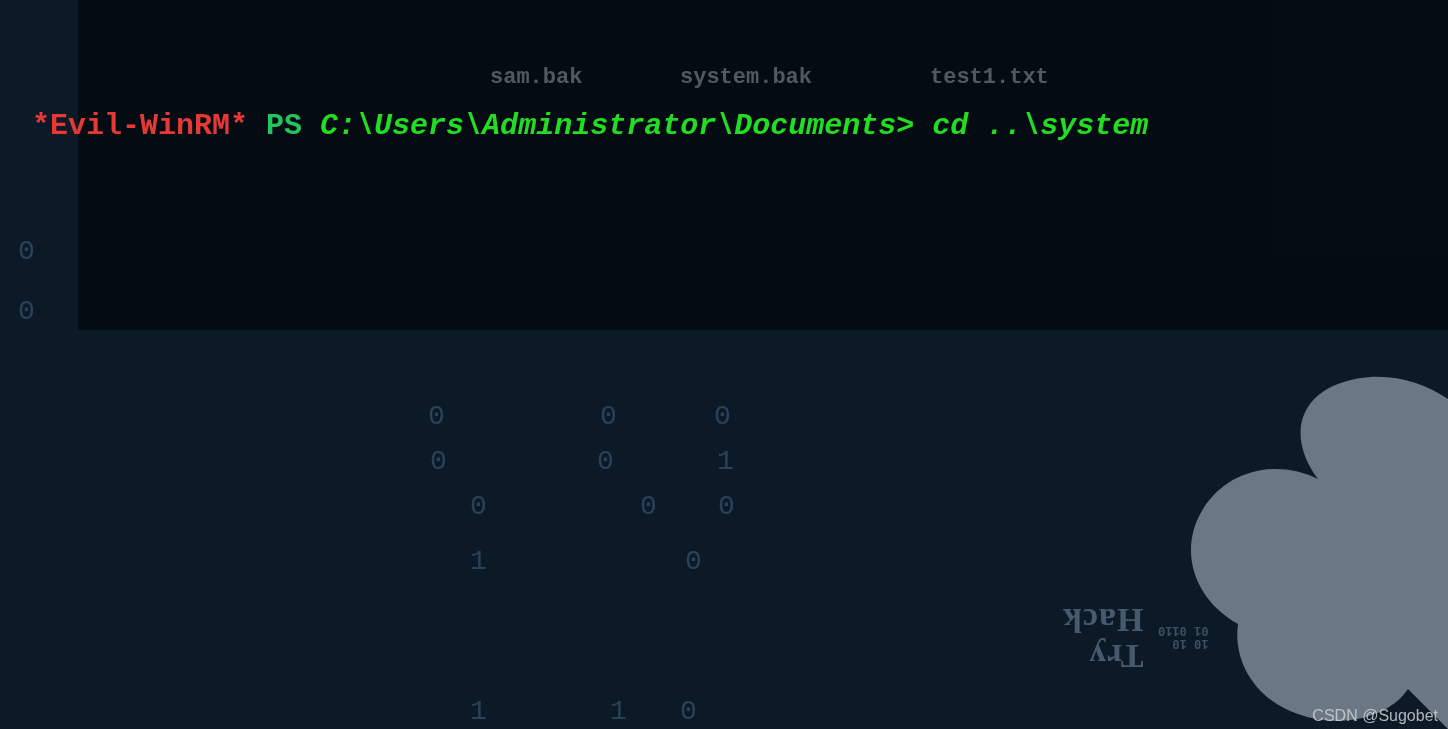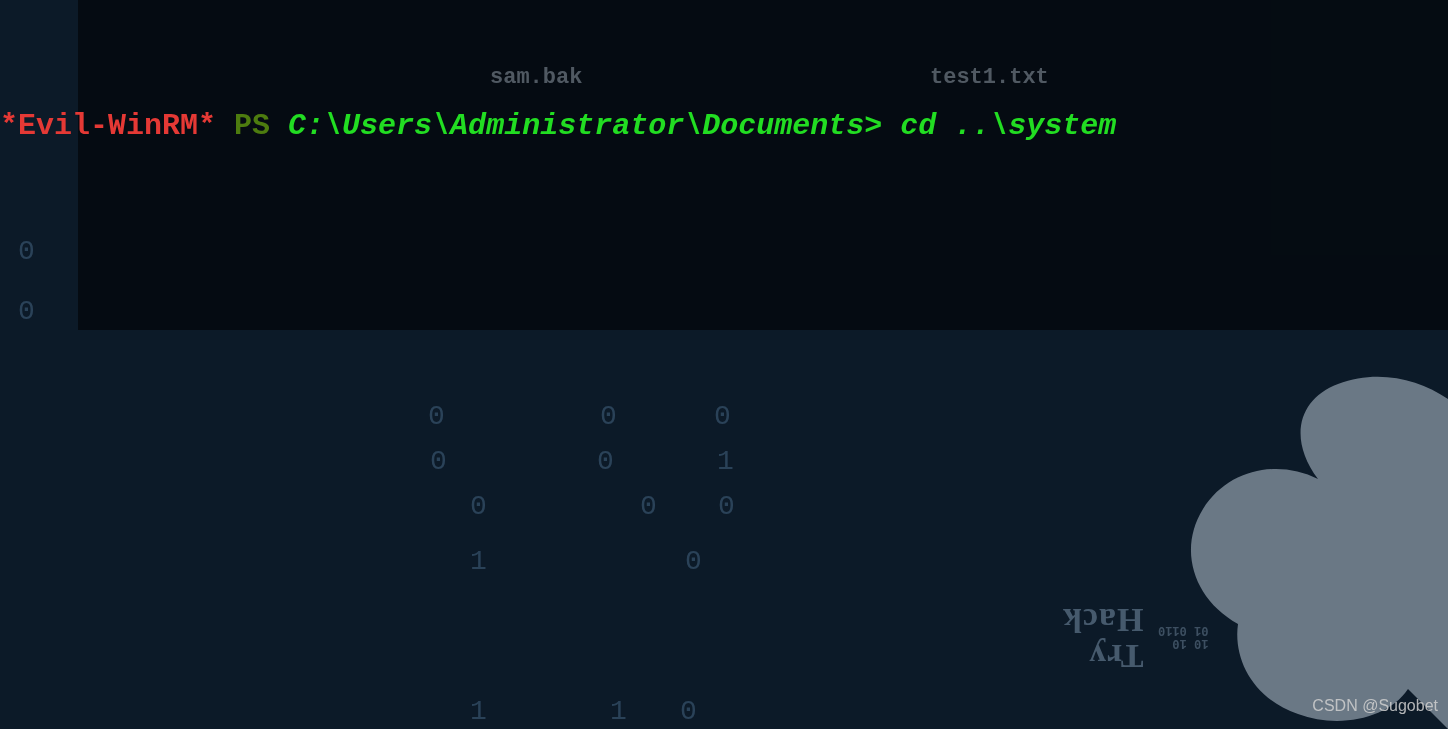--- a/index.html
+++ b/index.html
@@ -71,41 +71,42 @@
     transform: rotate(180deg);
     line-height: 1.1;
   }
   .terminal {
     position: relative;
     z-index: 2;
     padding: 6px 0 0 0;
     white-space: pre;
   }
   .line { display: block; white-space: pre; }
-  .prompt { color: #e53935; }
-  .ps { color: #4d7c0f; }
+  .prompt { color: #e53935; padding-left: 32px; }
+  .ps { color: #22c55e; }
   .path, .cmd, .out { color: #22dd22; font-style: italic; }
   .watermark {
     position: absolute;
     right: 10px;
-    bottom: 10px;
+    bottom: 0;
     font-size: 16px;
     font-weight: normal;
     color: #d0d0d0;
     font-family: Arial, sans-serif;
     z-index: 5;
     opacity: 0.85;
   }
 </style>
 </head>
 <body>
 
 <div class="bg-layer">
   <div class="bg-dark-panel"></div>
   <span class="bg-icon-label" style="left:490px; top:60px;">sam.bak</span>
+  <span class="bg-icon-label" style="left:680px; top:60px;">system.bak</span>
   <span class="bg-icon-label" style="left:930px; top:60px;">test1.txt</span>
 
   <span class="bg-digit" style="left:18px; top:230px;">0</span>
   <span class="bg-digit" style="left:18px; top:290px;">0</span>
   <span class="bg-digit" style="left:428px; top:395px;">0</span>
   <span class="bg-digit" style="left:600px; top:395px;">0</span>
   <span class="bg-digit" style="left:714px; top:395px;">0</span>
   <span class="bg-digit" style="left:430px; top:440px;">0</span>
   <span class="bg-digit" style="left:597px; top:440px;">0</span>
   <span class="bg-digit" style="left:717px; top:440px;">1</span>

